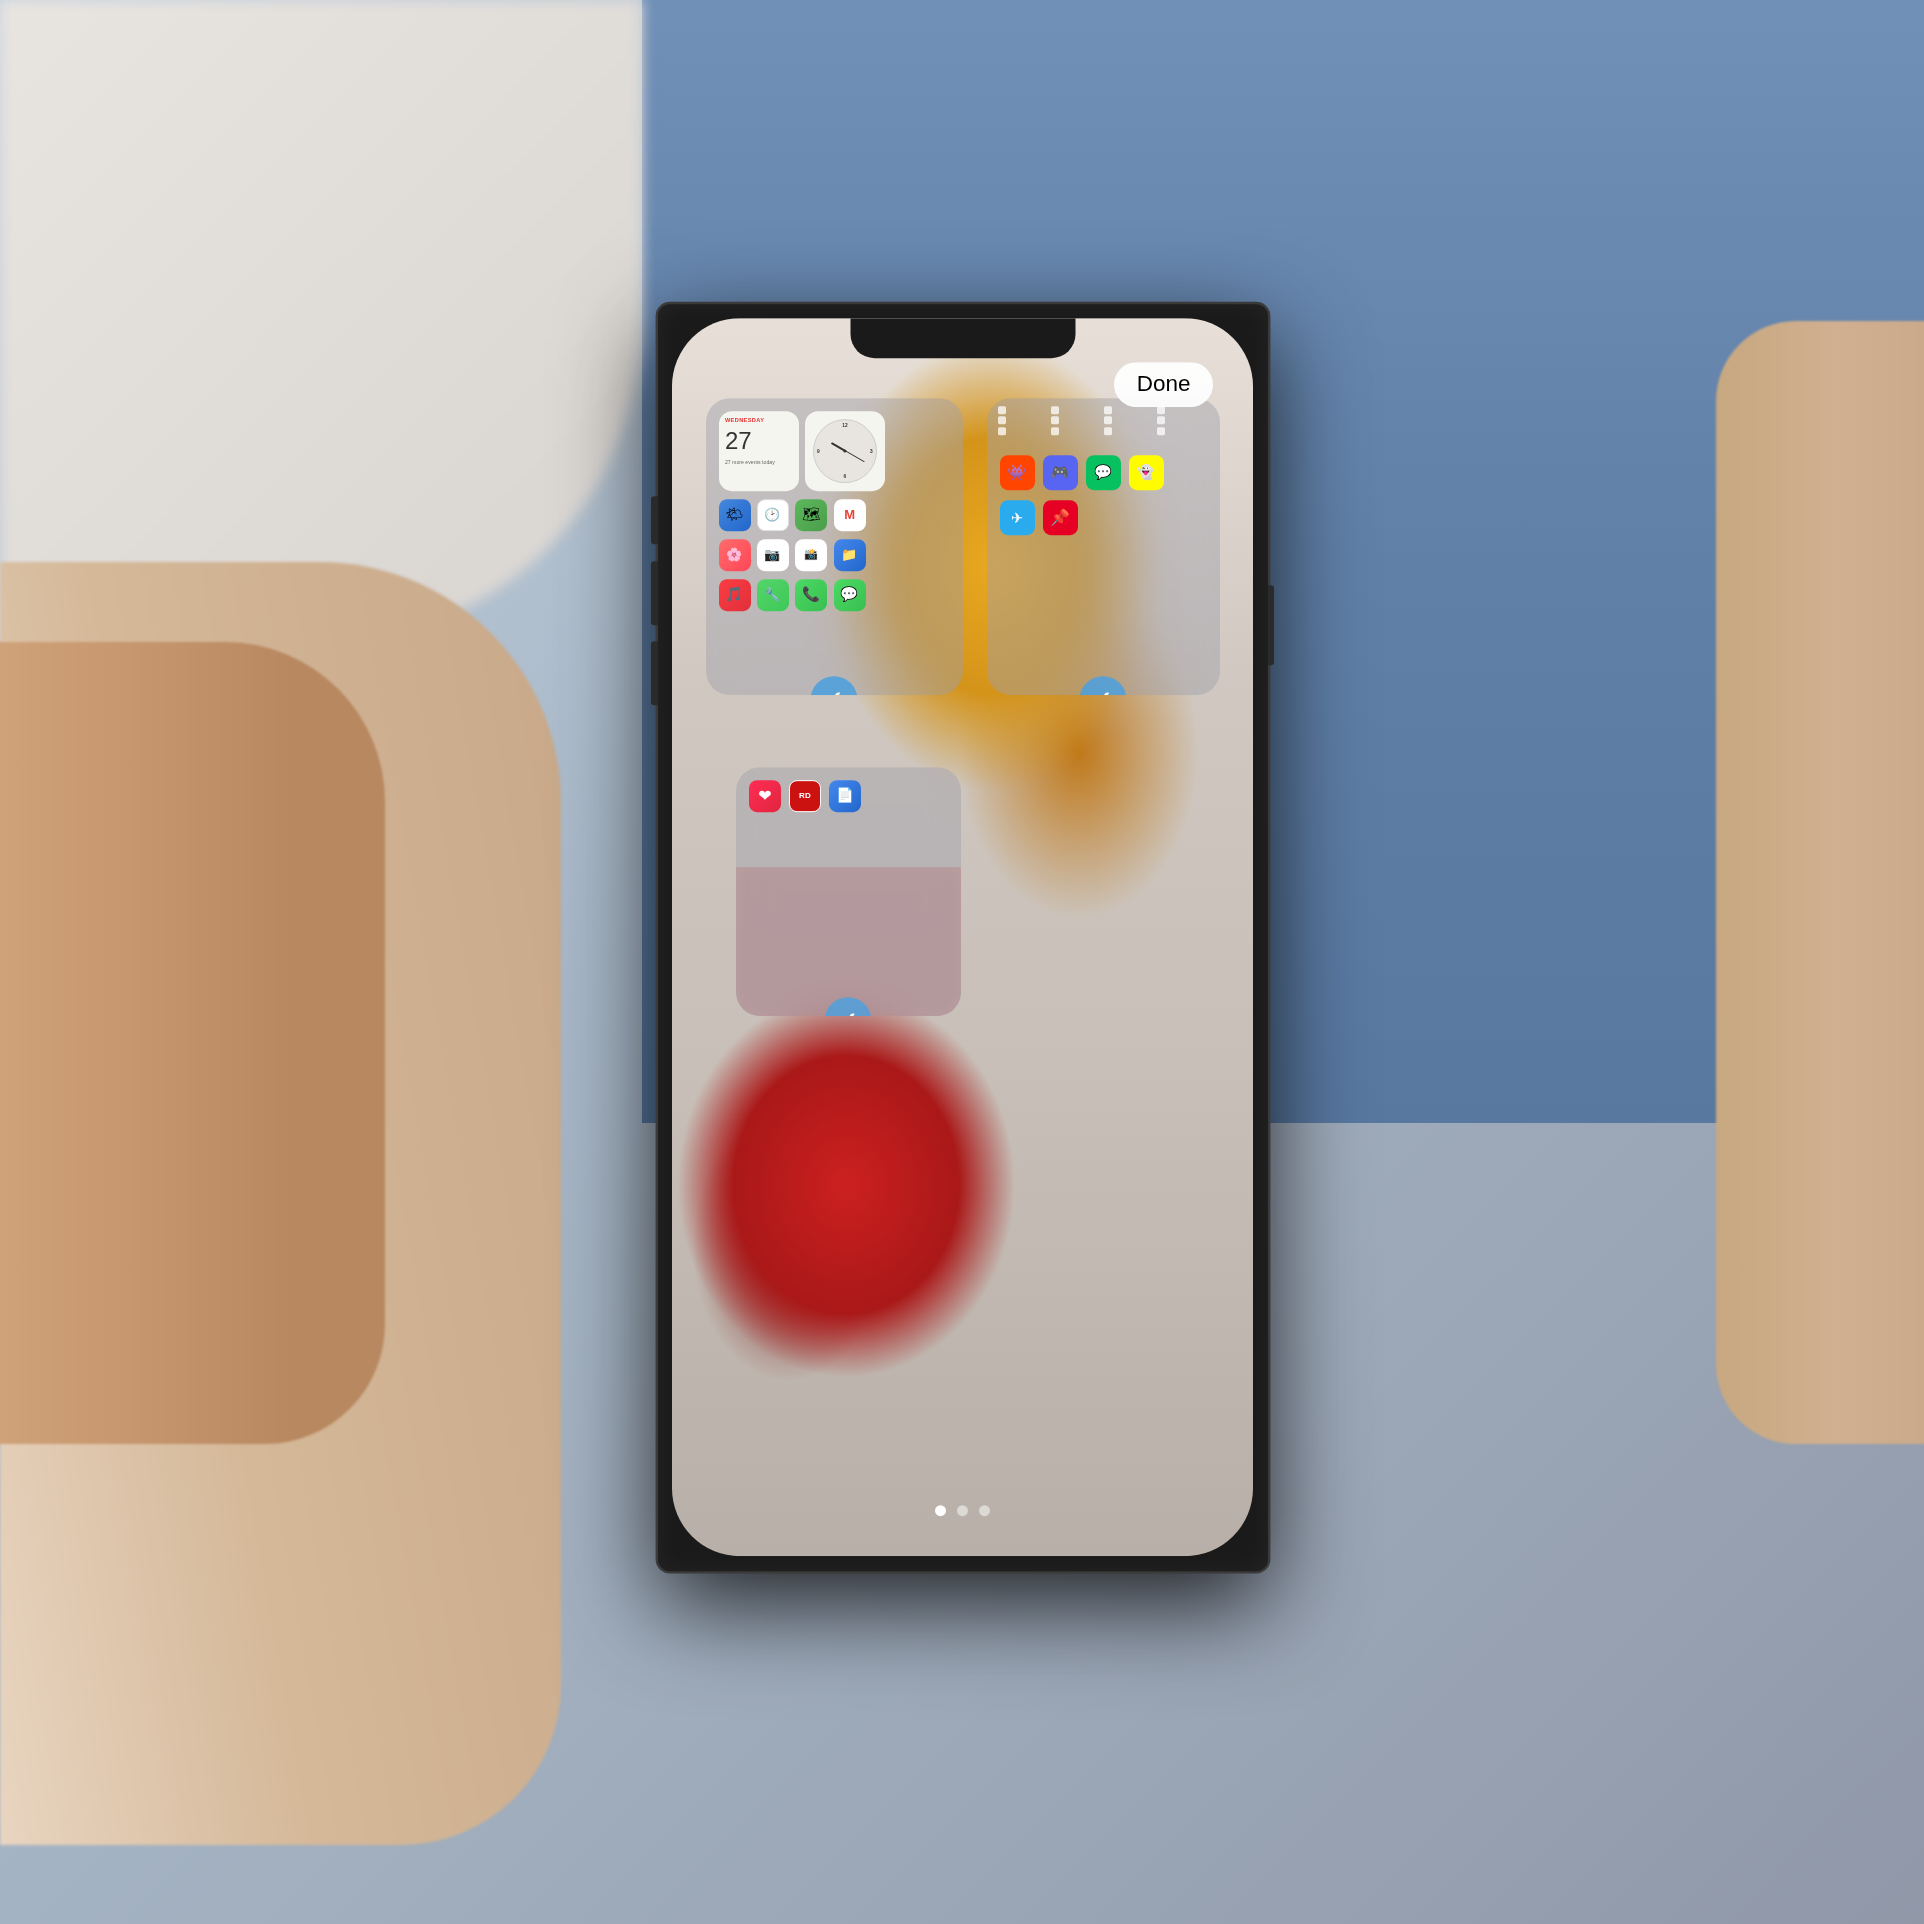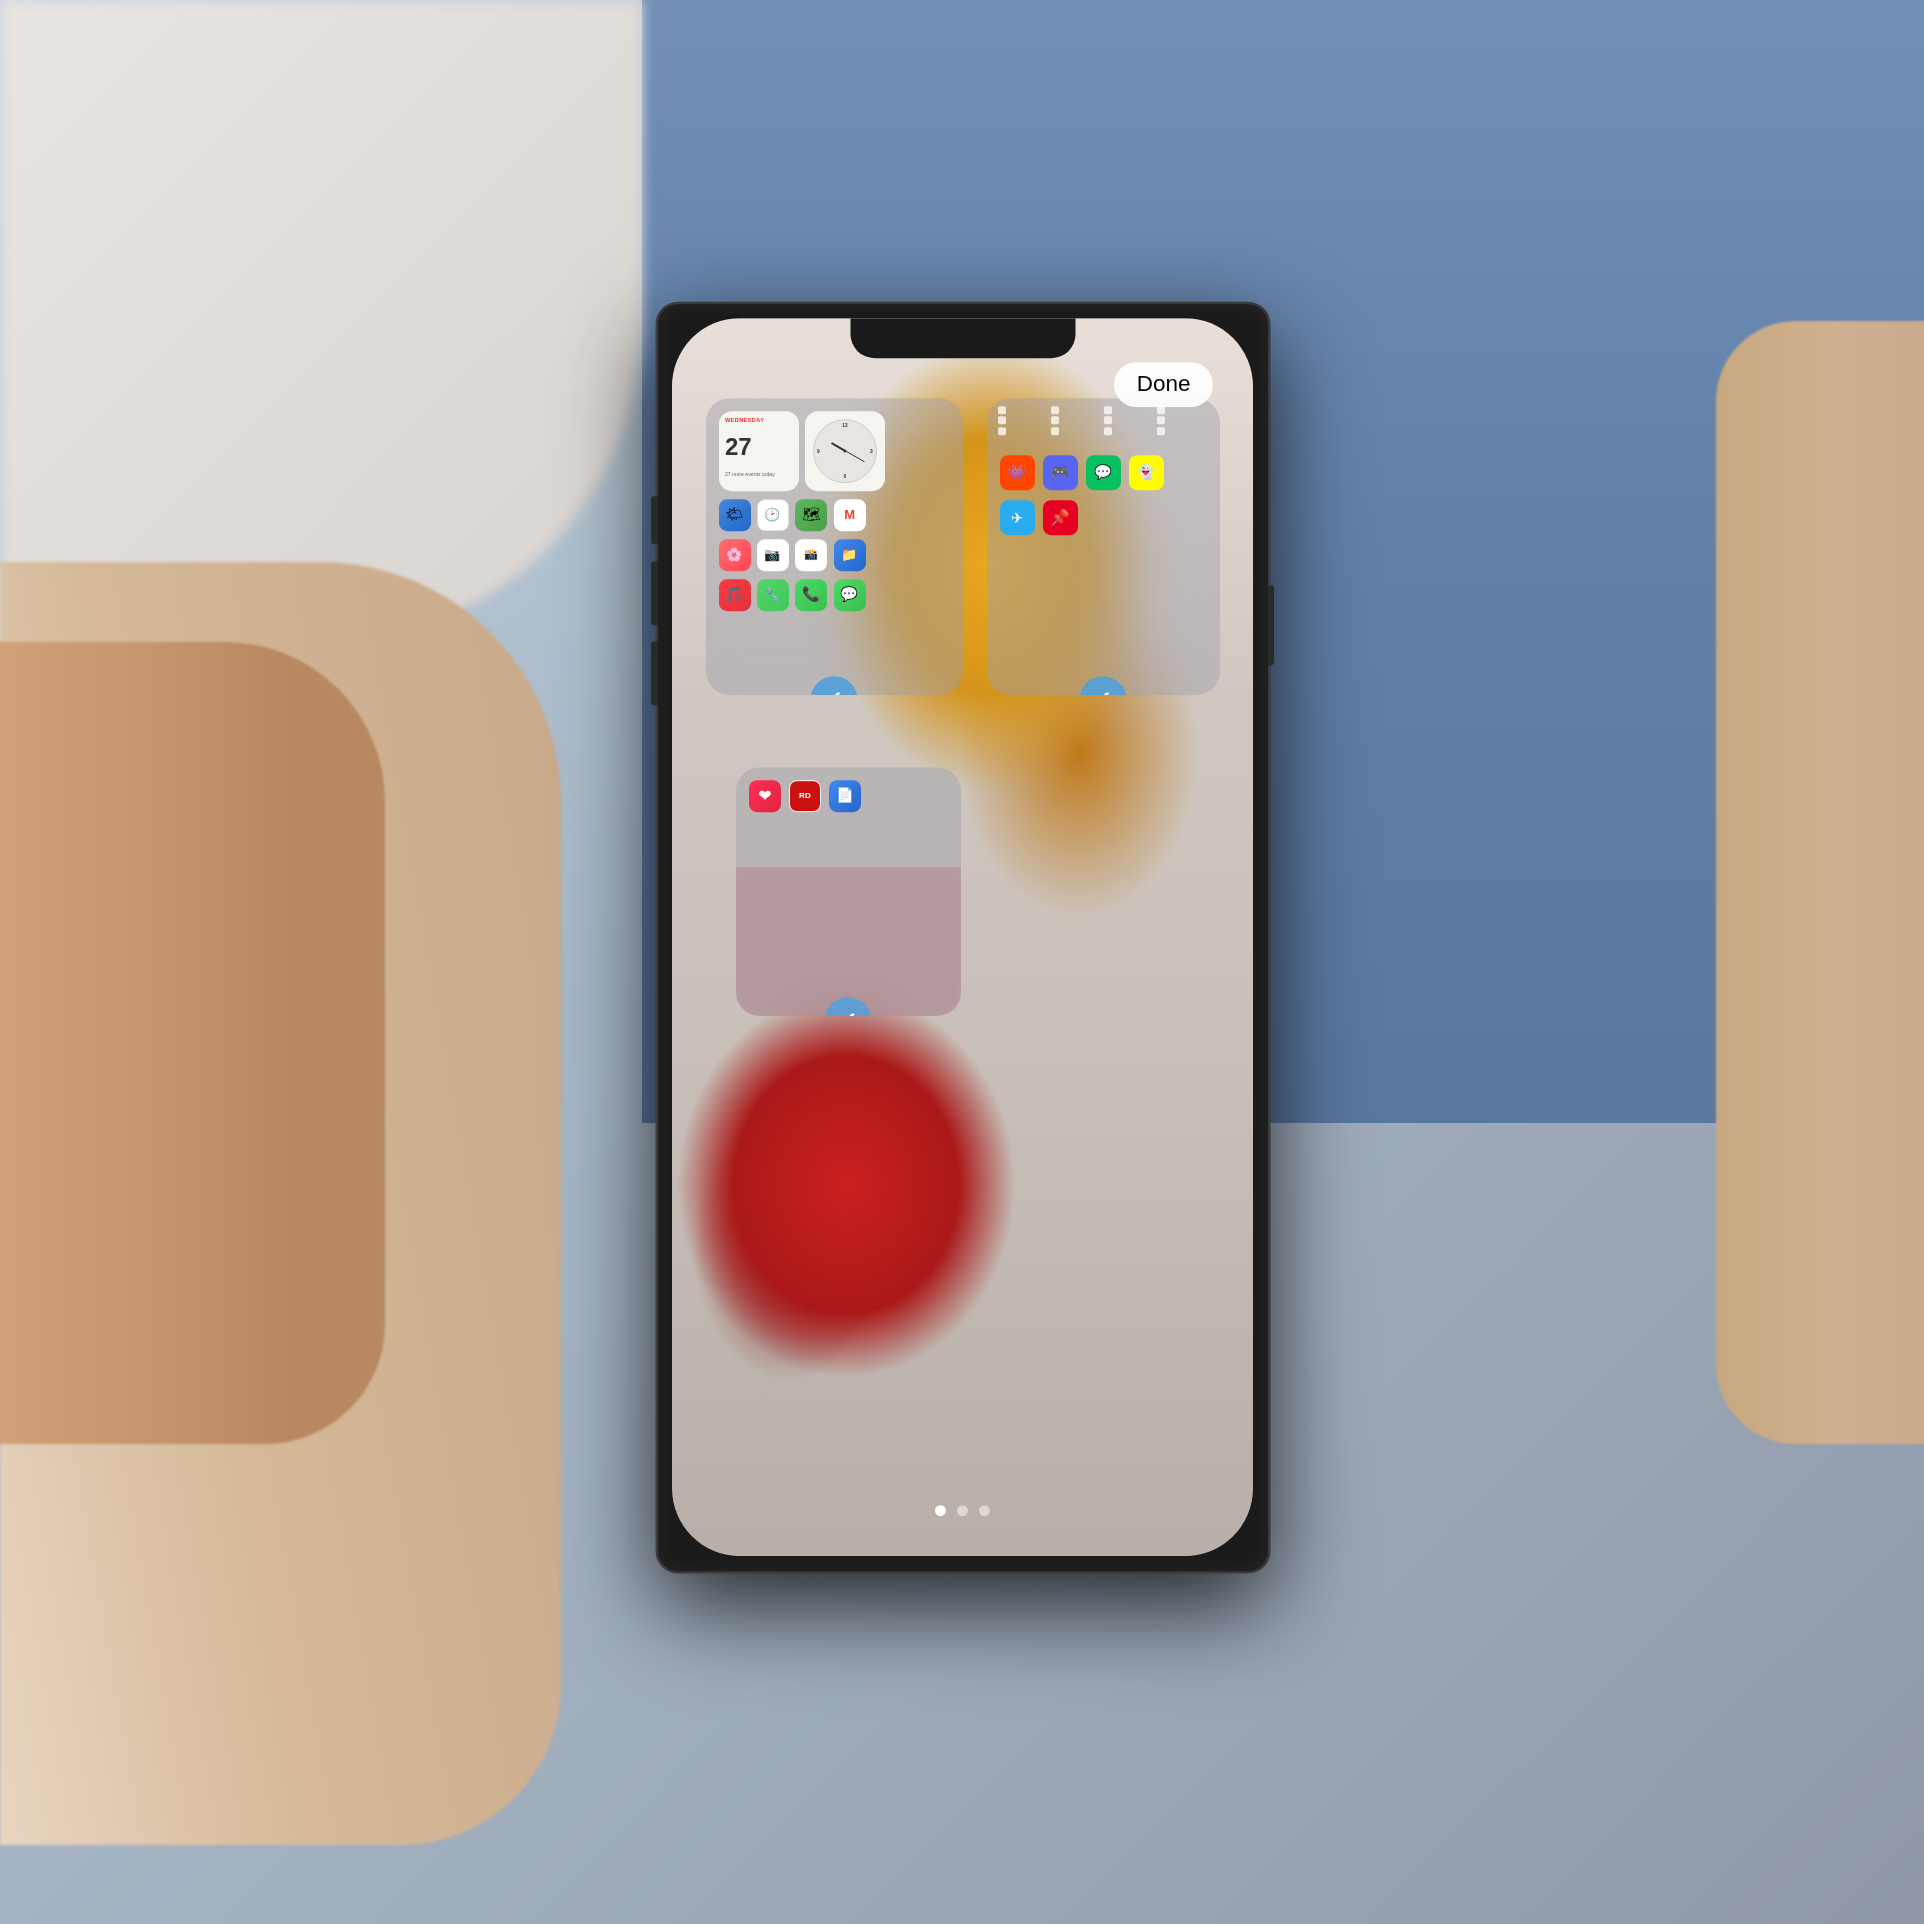--- a/index.html
+++ b/index.html
@@ -55,21 +55,21 @@
       top: 50%;
       transform: translate(-50%, -52%);
       width: 610px;
       height: 1267px;
     }
 
     .phone-body {
       width: 100%;
       height: 100%;
       background: #1a1a1a;
-      border-radius: 20px;
+      border-radius: 12px;
       position: relative;
       box-shadow:
         0 0 0 2.4px #3a3a3a,
         0 32px 96px rgba(0,0,0,0.8),
         inset 0 0 24px rgba(255,255,255,0.05);
     }
 
     
     .phone-screen {
       position: absolute;
@@ -211,24 +211,24 @@
     .cal-header {
       font-size: 5.6px;
       color: #e63030;
       font-weight: 600;
       text-transform: uppercase;
       letter-spacing: 0.4px;
     }
 
     .cal-day {
       font-size: 24px;
-      font-weight: 700;
+      font-weight: 400;
       color: #333;
       line-height: 1;
-      margin: 12px 0;
+      margin: 6px 0;
     }
 
     .cal-events {
       font-size: 5.2px;
       color: #666;
       line-height: 1.3;
     }
 
     
     .clock-widget {

